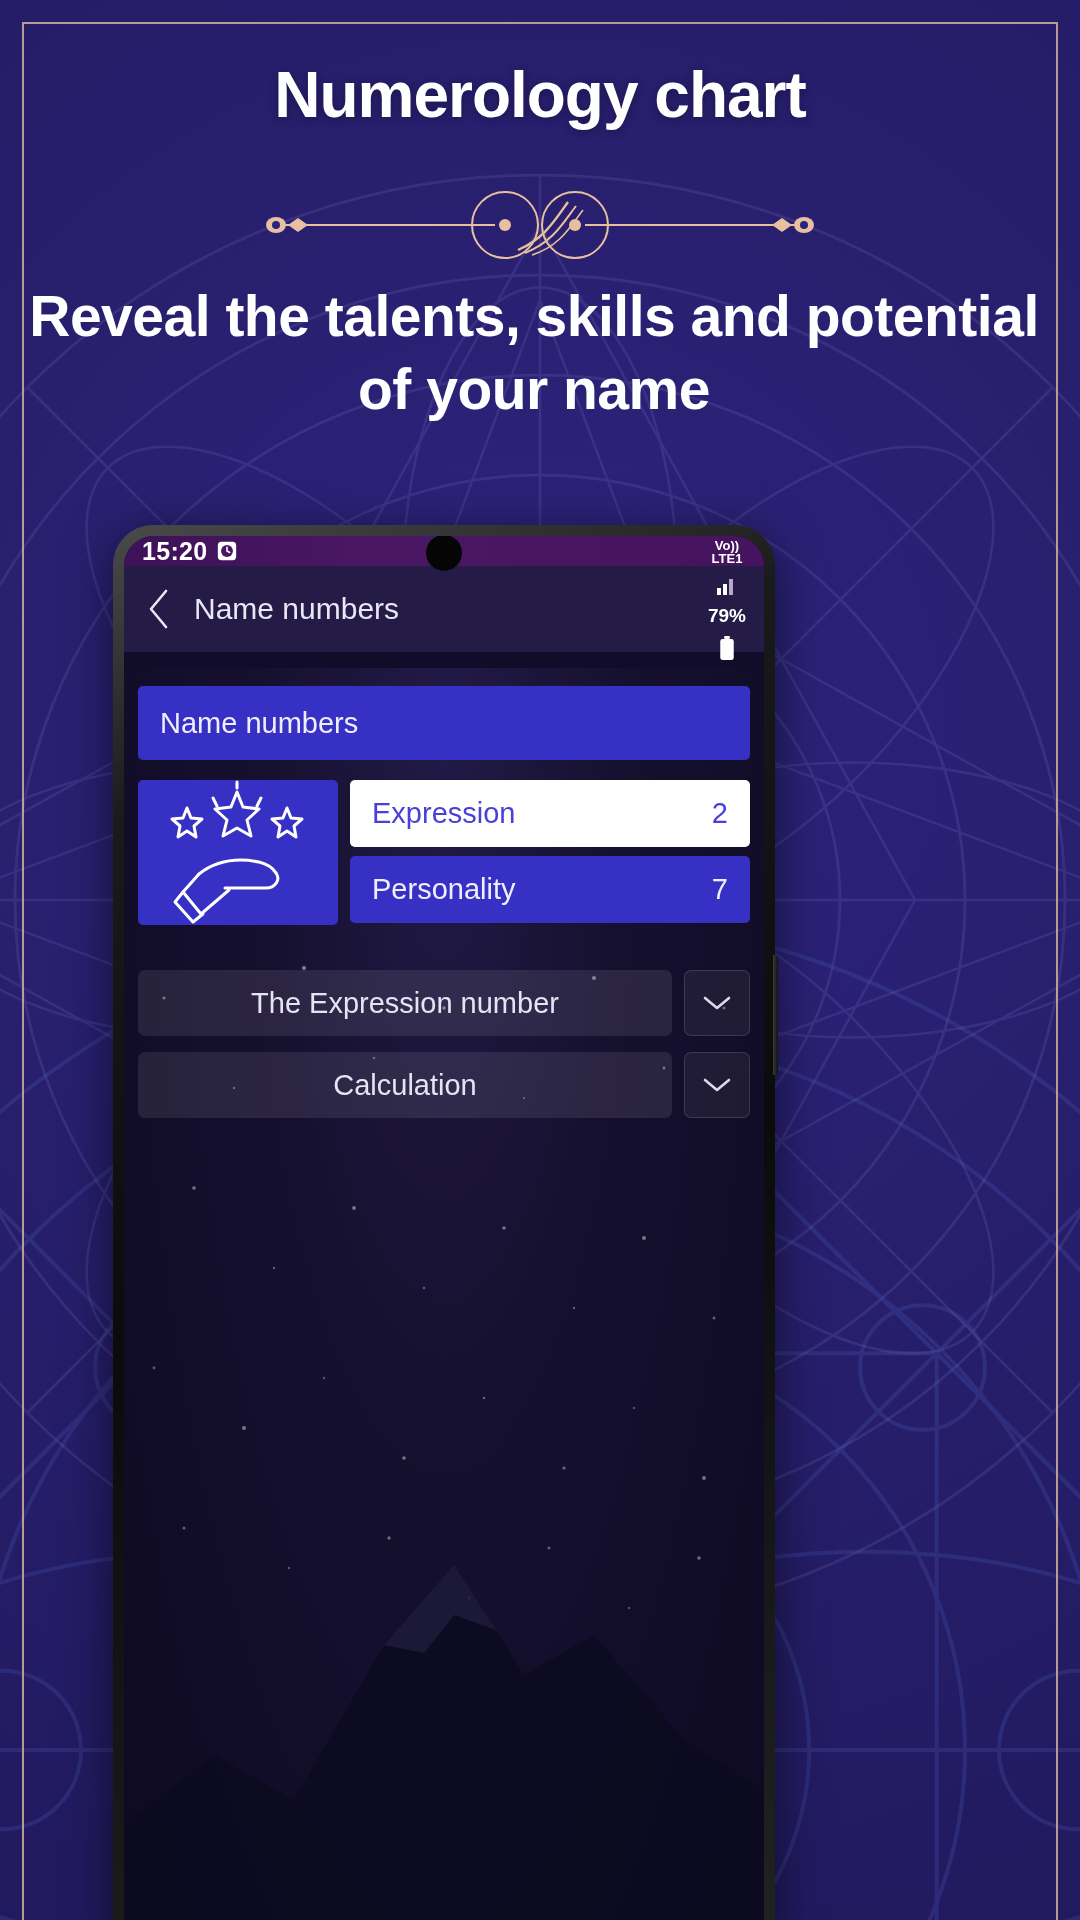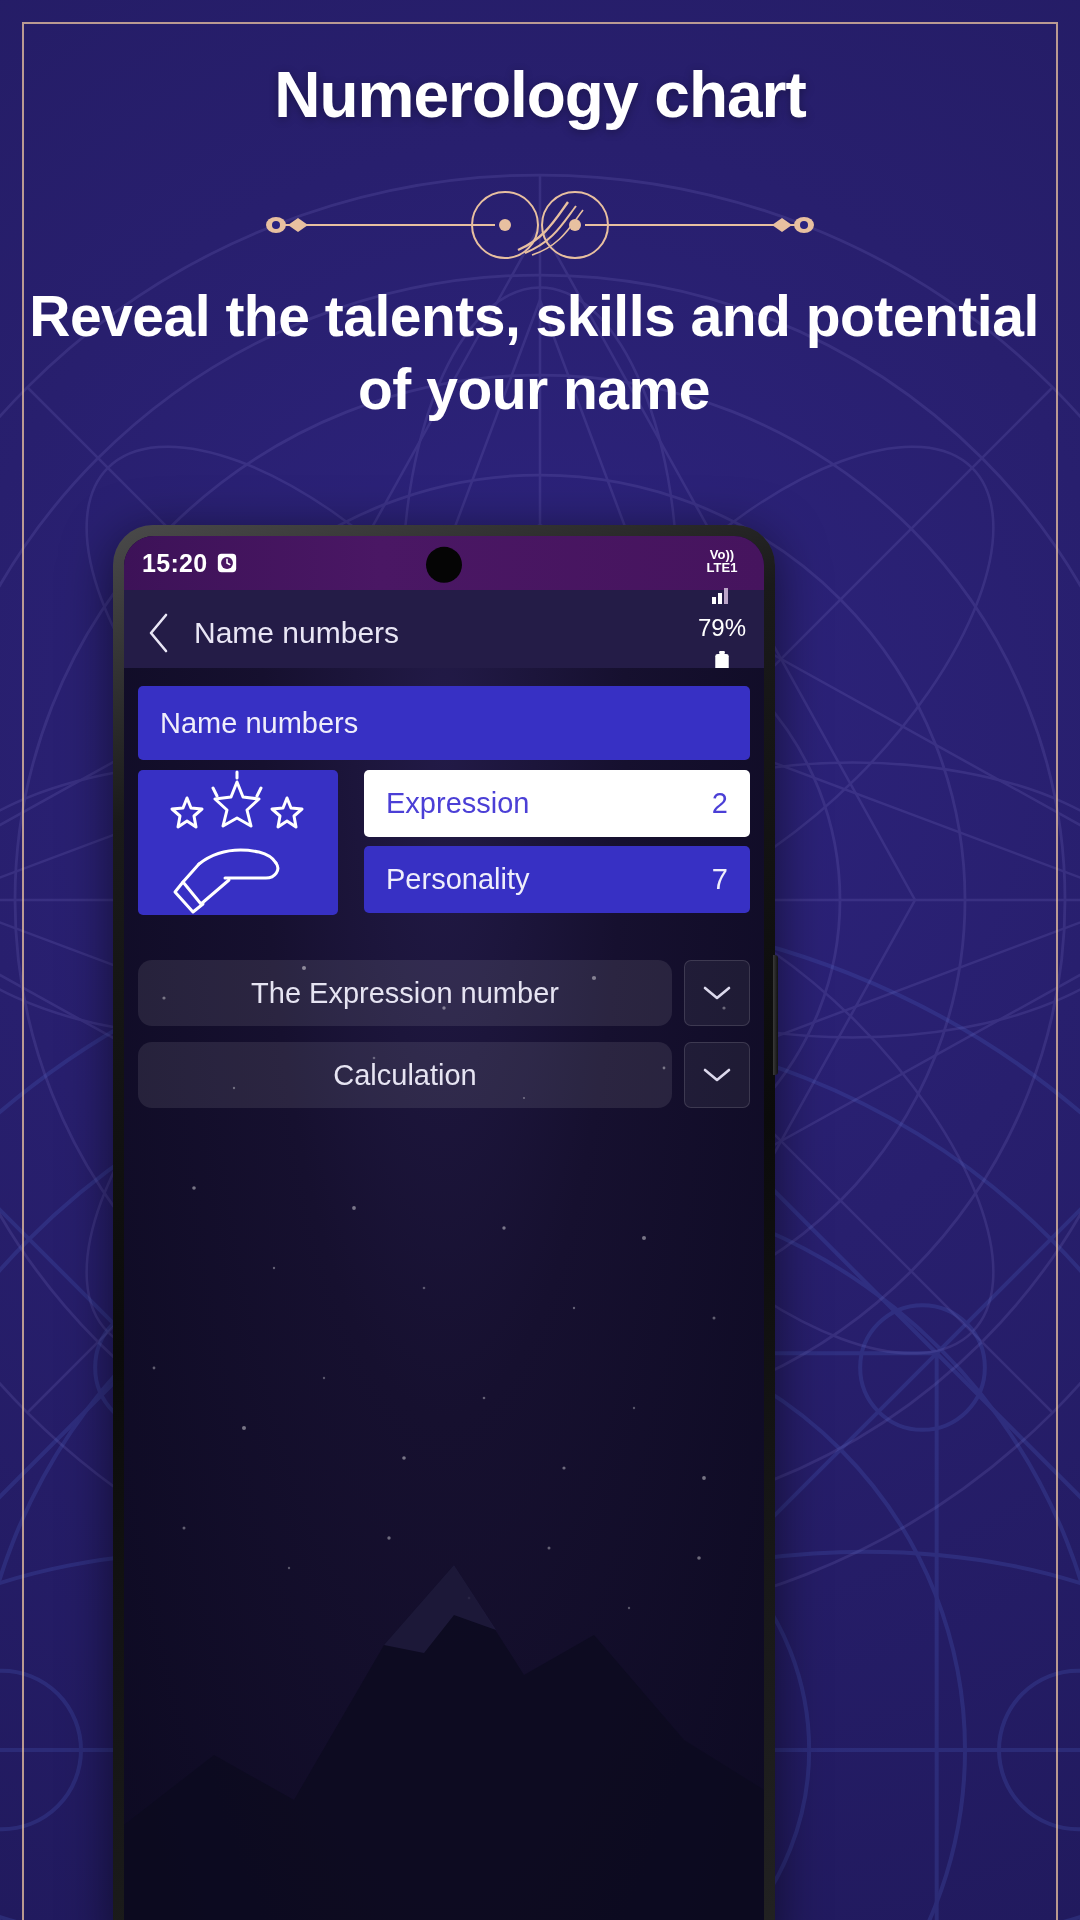--- a/index.html
+++ b/index.html
@@ -80,31 +80,31 @@
   
   #side-btn {
     position:absolute; right:-3px; top:430px;
     width:5px; height:120px;
     background:linear-gradient(90deg,#3a3a3a,#111);
     border-radius:0 3px 3px 0;
   }
 
   
   #statusbar {
-    height:54px;
+    height:30px;
     background:linear-gradient(90deg,#3d1258 0%,#4a1764 40%,#46145e 100%);
     display:flex; align-items:center;
     padding:0 18px;
     color:#fff;
     position:relative;
   }
   .sb-left { display:flex; align-items:center; gap:9px; }
   .sb-time { font-size:25px; font-weight:600; letter-spacing:.3px; }
   .sb-right { margin-left:auto; display:flex; align-items:center; gap:9px;flex-direction:column; }
-  .sb-batt { font-size:24px; font-weight:400; }
+  .sb-batt { font-size:19px; font-weight:700; }
   #camera-hole {
     position:absolute; left:50%; top:50%;
     transform:translate(-50%,-45%);
     width:36px; height:36px;
     border-radius:50%;
     background:#050505;
   }
   .volte {
     display:flex; flex-direction:column; align-items:center;
     line-height:.95; font-size:13px; font-weight:700;
@@ -138,21 +138,21 @@
     background:#3730c4;
     border-radius:5px;
     height:74px;
     display:flex; align-items:center;
     padding:0 22px;
     color:#efeefb; font-size:29px;
     position:relative; z-index:3;
   }
 
   .cards-row {
-    display:flex; gap:26px; margin-top:10px;
+    display:flex; gap:12px; margin-top:20px;
     position:relative; z-index:3;
   }
   .icon-card {
     width:200px; flex:none;
     background:#3730c4;
     border-radius:5px;
     display:flex; align-items:center; justify-content:center;
   }
   .rows { flex:1; display:flex; flex-direction:column; gap:9px; }
   .num-row {
@@ -168,21 +168,21 @@
   .num-row .val { margin-left:auto; }
 
   .accordion {
     margin-top:45px;
     display:flex; gap:12px; align-items:stretch;
     position:relative; z-index:3;
   }
   .acc-label {
     flex:1;
     background:rgba(255,255,255,.09);
-    border-radius:14px;
+    border-radius:7px;
     height:66px;
     display:flex; align-items:center; justify-content:center;
     color:#e6e4f2; font-size:29px;
   }
   .acc-btn {
     width:66px; height:66px; flex:none;
     background:rgba(255,255,255,.06);
     border:1px solid rgba(255,255,255,.13);
     border-radius:7px;
     display:flex; align-items:center; justify-content:center;

